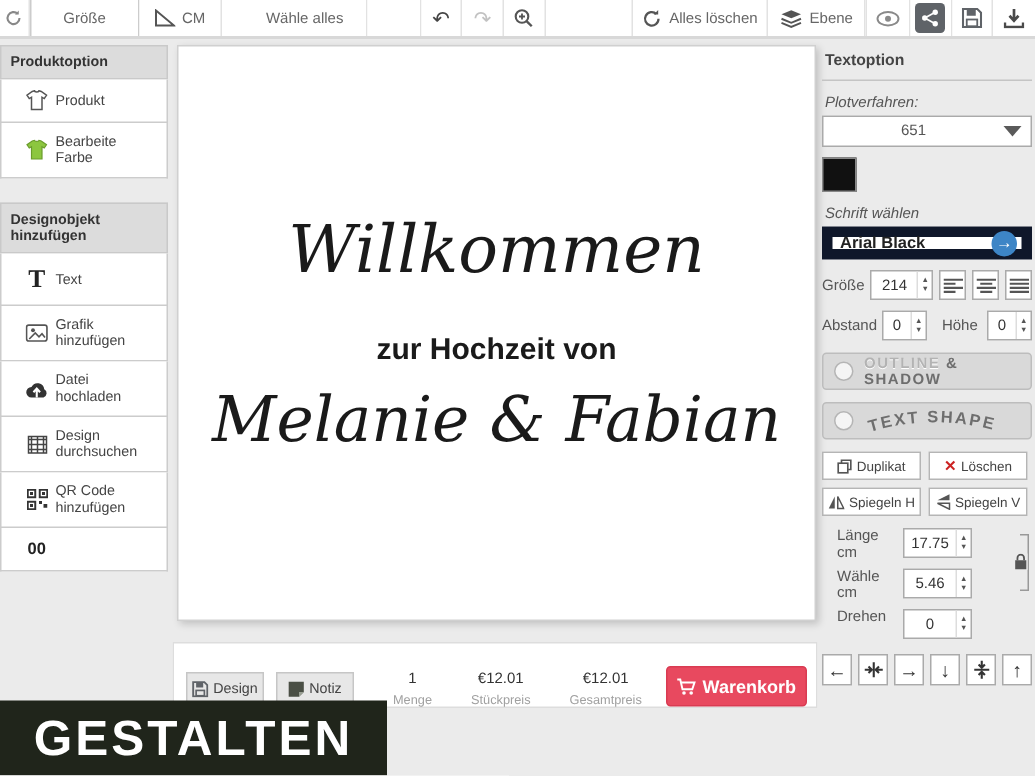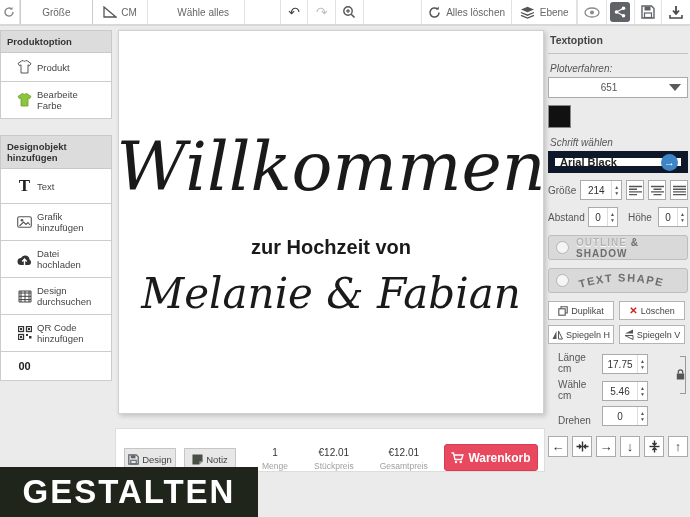--- a/index.html
+++ b/index.html
@@ -28,21 +28,21 @@
   .sb-gap { height:14px; }
   .sb-ic { width:17px; display:flex; justify-content:center; flex:none; }
   .t-glyph { font-family:"Liberation Serif", serif; font-size:17px; color:#222; font-weight:bold; }
   .num-glyph { font-size:11px; font-weight:bold; color:#222; letter-spacing:0; }
 
   
   .canvas { position:absolute; left:118px; top:30px; width:426px; height:384px; background:#fff;
             border:1px solid #d0d0d0; box-shadow:2px 2px 5px rgba(0,0,0,0.18);
             display:flex; flex-direction:column; align-items:center; justify-content:center; }
   .script { font-family:"DejaVu Serif", serif; font-style:italic; color:#1a1a1a; }
-  .cv-line1 { font-size:68px; }
+  .cv-line1 { font-size:44px; }
   .cv-line2 { font-size:20px; font-weight:bold; color:#1a1a1a; margin-top:30px; }
   .cv-line3 { font-size:42px; margin-top:10px; }
 
   
   .rpanel { position:absolute; left:548px; top:28px; width:140px; color:#555; font-size:10px; }
   .rp-title { font-weight:bold; font-size:10.5px; color:#444; padding:6px 2px 7px;
               border-bottom:1px solid #c4c4c4; }
   .rp-label { margin:9px 2px 3px; color:#555;font-style:italic; }
   .rp-select { height:21px; background:#fff; border:1px solid #aaa; display:flex; align-items:center;
                cursor:pointer; position:relative; }
@@ -67,21 +67,21 @@
              display:flex; align-items:center; cursor:pointer; position:relative; }
   .toggle-dot { width:13px; height:13px; border-radius:50%; background:#f5f5f5; border:1px solid #b5b5b5;
                 margin:0 7px; flex:none; }
   .ol-text { letter-spacing:1px; font-size:10px; font-weight:bold; }
   .ol-a { color:#b3b3b3; text-shadow:0 1px 0 #fff; }
   .ol-b { color:#6e6e6e; }
   .btn-grid { display:flex; flex-wrap:wrap; gap:5px; margin-top:8px; }
   .sm-btn { width:66px; height:19px; background:#fff; border:1px solid #b5b5b5; display:flex;
             align-items:center; justify-content:center; gap:3px; font-size:9px; color:#444; cursor:pointer; }
   .xmark { color:#cc2222; font-weight:bold; font-size:10px; }
-  .dim-row { display:flex; align-items:flex-end; margin-top:5px; }
+  .dim-row { display:flex; align-items:flex-start; margin-top:5px; }
   .dim-label { width:52px; text-align:left; padding-left:10px; color:#555; }
   .dim-spin { margin-left:2px; }
   .lockwrap { position:absolute; right:0px; top:0px; width:12px; height:46px; }
   .lockwrap .br { position:absolute; right:2px; top:4px; bottom:4px; width:6px;
                   border-top:1px solid #999; border-right:1px solid #999; border-bottom:1px solid #999; }
   .arrows-row { display:flex; gap:4px; margin-top:10px; }
   .arrows-row .sq-btn { width:21px; height:21px; font-size:13px; color:#333; font-weight:bold; }
 
   
   .bottombar { position:absolute; left:115px; top:428px; width:430px; height:44px; background:#fff;

